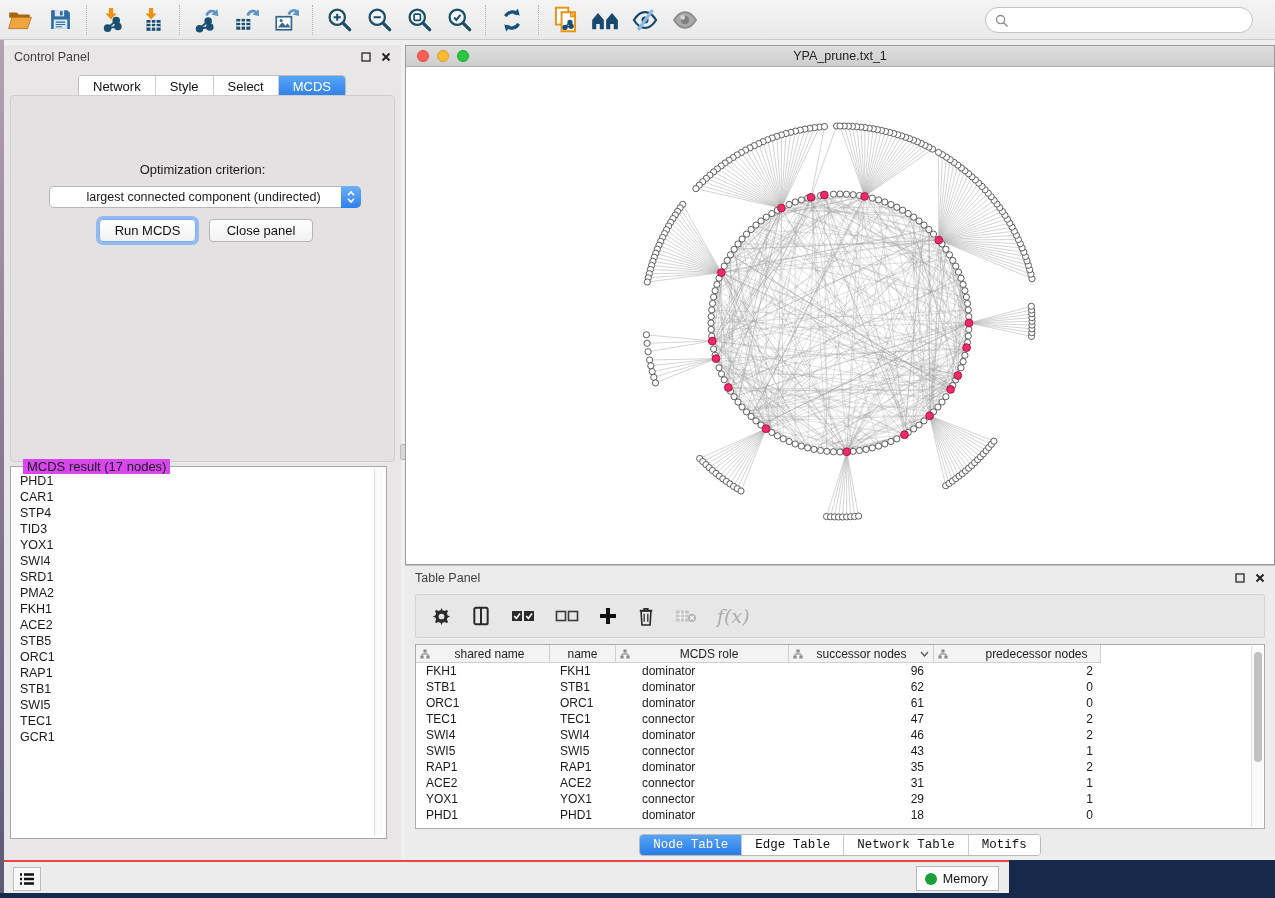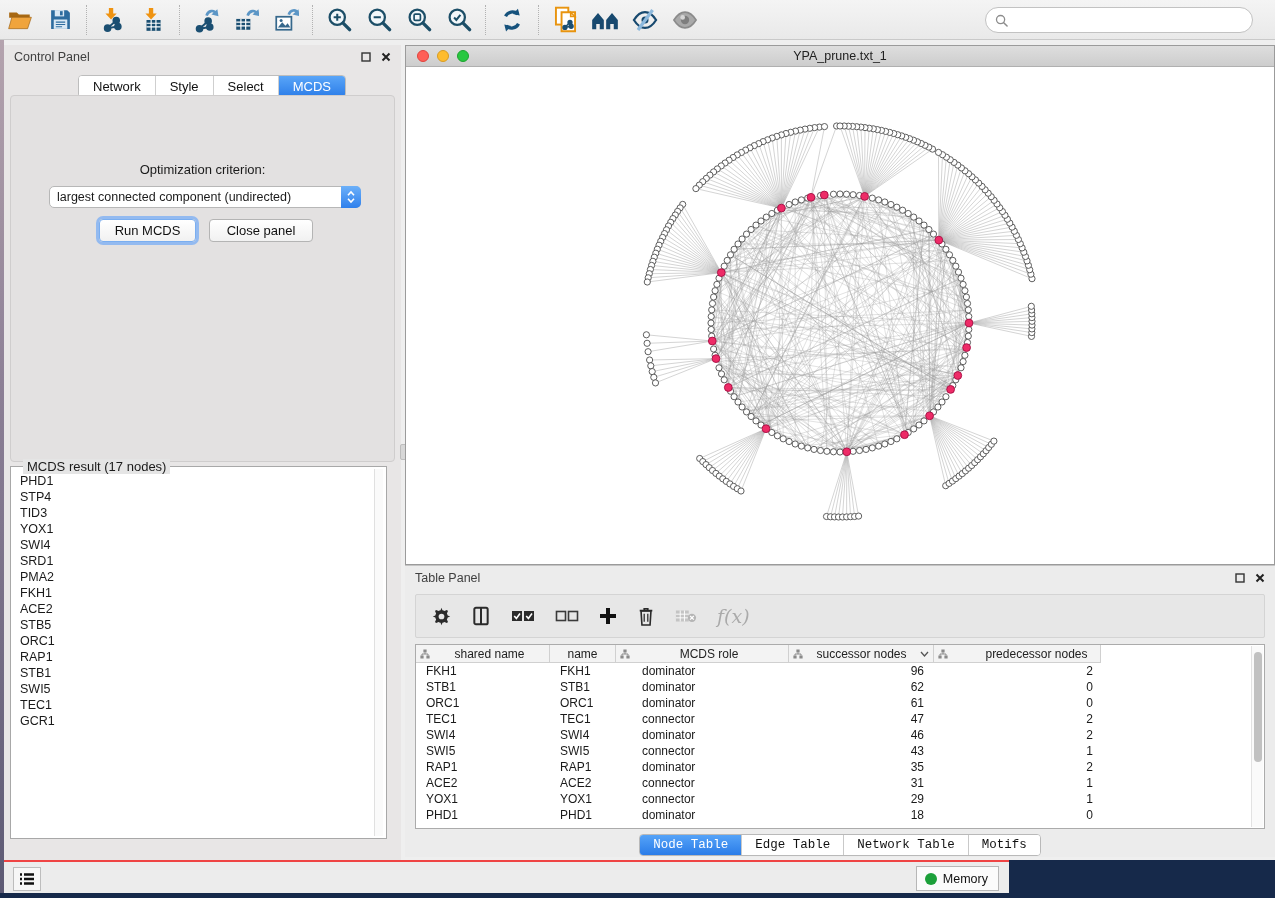--- a/index.html
+++ b/index.html
@@ -29,29 +29,29 @@
   .win-ico { margin-left:10px; display:flex; align-items:center; }
   .tabs-seg { position:absolute; left:74px; top:30px; display:flex; border:1px solid #bdbdbd; border-radius:4px; overflow:hidden; background:#fff;justify-content:center; }
   .seg-tab { padding:3px 14px; font-size:13px; background:#fff; border-left:1px solid #cfcfcf; color:#111; }
   .seg-tab:first-child { border-left:none; }
   .seg-tab.active { background:linear-gradient(#59a5f8,#2c7de8); color:#fff; }
   .cp-inner { position:absolute; left:6px; top:50px; width:385px; height:367px;
     background:#e3e1e1; border:1px solid #cfcdcd; border-radius:4px; }
   .opt-label { position:absolute; left:0; top:66px; width:100%; text-align:center; font-size:13px; }
   .combo { position:absolute; left:38px; top:90px; width:312px; height:22px; background:#fff;
     border:1px solid #b7b7b7; border-radius:5px; display:flex; align-items:center; }
-  .combo-text { flex:1; padding-left:7px; font-size:12.5px; white-space:nowrap; overflow:hidden; }
+  .combo-text { flex:1; padding-left:16px; font-size:12.5px; white-space:nowrap; overflow:hidden;text-align:center; }
   .combo-step { width:20px; height:22px; margin-right:-1px; border-radius:0 5px 5px 0;
     background:linear-gradient(#6cb0f9,#2f80ec); display:flex; flex-direction:column; align-items:center; justify-content:center; }
   .btn { position:absolute; height:23px; background:linear-gradient(#ffffff,#f1f1f1);
     border:1px solid #b4b4b4; border-radius:4px; font-size:13px; text-align:center; line-height:21px; color:#111; }
   .btn.focusring { box-shadow:0 0 0 3px rgba(104,164,248,.65); border-color:#7aaef0; }
   .fieldset { position:absolute; left:6px; top:421px; width:377px; height:373px;
     background:#fff; border:1px solid #a8a8a8; }
-  .fieldset-legend { position:absolute; left:12px; top:-8px; background:#e5e5e5; padding:0 4px; font-size:13px; }
+  .fieldset-legend { position:absolute; left:12px; top:-8px; background:#d946ef; padding:0 4px; font-size:13px; }
   .mcds-list { position:absolute; inset:6px 14px 4px 4px; overflow:hidden; }
   .mcds-item { height:16px; line-height:16px; font-size:12.5px; padding-left:5px; }
   .vtrack { position:absolute; right:3px; top:2px; bottom:2px; width:9px; background:#fafafa; border-left:1px solid #e0e0e0; }
 
   
   .vsplit-handle { position:absolute; left:396px; top:404px; width:9px; height:16px; background:#d7d7d7; border:1px solid #bdbdbd; border-radius:2px; }
   .hsplit-handle { position:absolute; left:428px; top:512px; width:16px; height:8px; background:#d7d7d7; border:1px solid #bdbdbd; border-radius:2px; }
 
   
   .netwin { position:absolute; left:401px; top:5px; width:870px; height:520px; border:1px solid #9b9b9b; background:#fff; }
@@ -285,20 +285,21 @@
             </svg>
         </span>
       </div>
       <div class="btn focusring" style="left:88px; top:123px; width:97px;">Run MCDS</div>
       <div class="btn" style="left:198px; top:123px; width:104px;">Close panel</div>
     </div>
     <div class="fieldset">
       <div class="fieldset-legend">MCDS result (17 nodes)</div>
       <div class="mcds-list">
           <div class="mcds-item">PHD1</div>
+          <div class="mcds-item">CAR1</div>
           <div class="mcds-item">STP4</div>
           <div class="mcds-item">TID3</div>
           <div class="mcds-item">YOX1</div>
           <div class="mcds-item">SWI4</div>
           <div class="mcds-item">SRD1</div>
           <div class="mcds-item">PMA2</div>
           <div class="mcds-item">FKH1</div>
           <div class="mcds-item">ACE2</div>
           <div class="mcds-item">STB5</div>
           <div class="mcds-item">ORC1</div>

